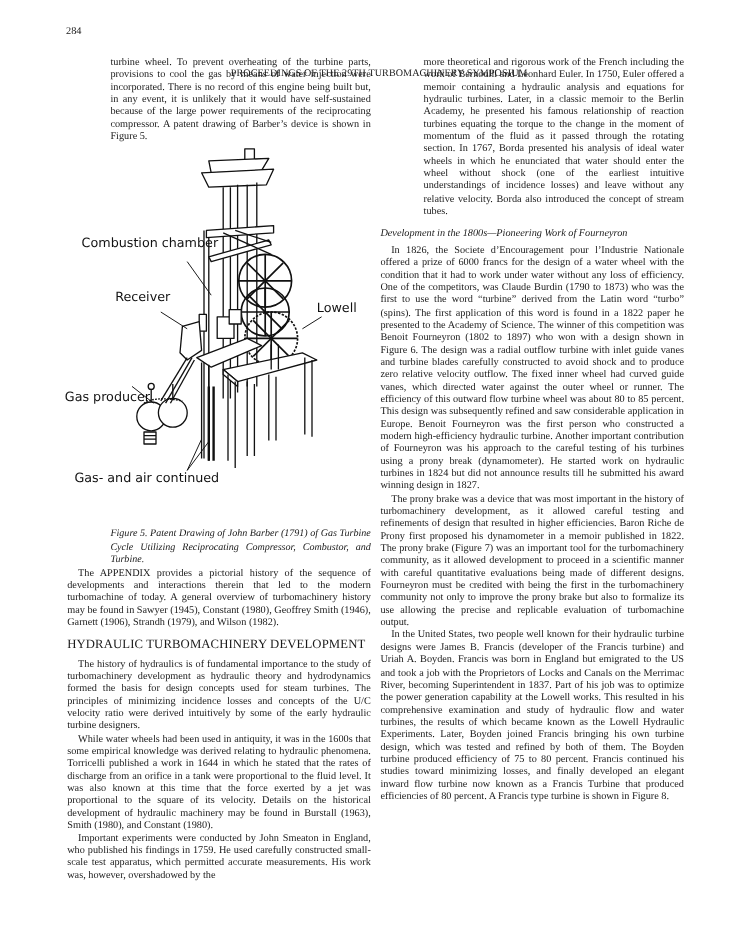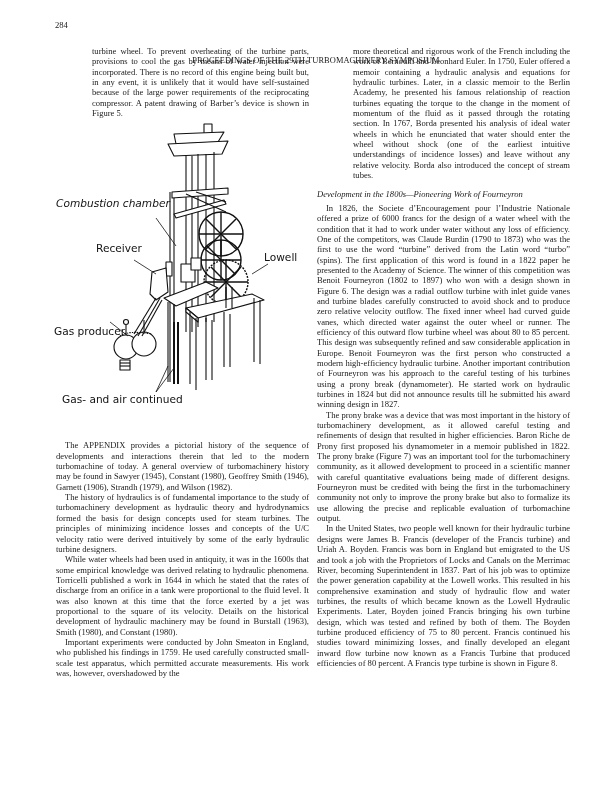--- a/index.html
+++ b/index.html
@@ -155,30 +155,32 @@
         <g stroke-width="0.8">
           <line x1="100" y1="96" x2="120" y2="124"></line>
           <line x1="78" y1="138" x2="100" y2="152"></line>
           <line x1="212" y1="142" x2="196" y2="152"></line>
           <line x1="54" y1="200" x2="72" y2="214"></line>
           <line x1="100" y1="270" x2="118" y2="246"></line>
           <line x1="100" y1="270" x2="112" y2="244"></line>
         </g>
       </g>
     </svg>
-    <span class="fig-label" style="left:0; top:76px;font-style:italic;">Combustion chamber</span>
+    <span class="fig-label" style="left:12px; top:76px;">Combustion chamber</span>
     <span class="fig-label" style="left:40px; top:121px;">Receiver</span>
     <span class="fig-label" style="left:208px; top:130px;">Lowell</span>
     <span class="fig-label" style="left:-2px; top:204px;text-align:right;">Gas producer</span>
     <span class="fig-label" style="left:6px; top:272px;">Gas- and air continued</span>
   </div>
 
+  <p class="caption no-indent">Figure 5. Patent Drawing of John Barber (1791) of Gas Turbine Cycle Utilizing Reciprocating Compressor, Combustor, and Turbine.</p>
 
   <p>The APPENDIX provides a pictorial history of the sequence of developments and interactions therein that led to the modern turbomachine of today. A general overview of turbomachinery history may be found in Sawyer (1945), Constant (1980), Geoffrey Smith (1946), Garnett (1906), Strandh (1979), and Wilson (1982).</p>
 
+  <div class="section-heading">HYDRAULIC TURBOMACHINERY DEVELOPMENT</div>
 
   <p>The history of hydraulics is of fundamental importance to the study of turbomachinery development as hydraulic theory and hydrodynamics formed the basis for design concepts used for steam turbines. The principles of minimizing incidence losses and concepts of the U/C velocity ratio were derived intuitively by some of the early hydraulic turbine designers.</p>
   <p>While water wheels had been used in antiquity, it was in the 1600s that some empirical knowledge was derived relating to hydraulic phenomena. Torricelli published a work in 1644 in which he stated that the rates of discharge from an orifice in a tank were proportional to the fluid level. It was also known at this time that the force exerted by a jet was proportional to the square of its velocity. Details on the historical development of hydraulic machinery may be found in Burstall (1963), Smith (1980), and Constant (1980).</p>
 
 
   <p>Important experiments were conducted by John Smeaton in England, who published his findings in 1759. He used carefully constructed small-scale test apparatus, which permitted accurate measurements. His work was, however, overshadowed by the</p>
 </div>
 
 <div class="col col-right">
   <p class="no-indent">more theoretical and rigorous work of the French including the work of Bernoulli and Leonhard Euler. In 1750, Euler offered a memoir containing a hydraulic analysis and equations for hydraulic turbines. Later, in a classic memoir to the Berlin Academy, he presented his famous relationship of reaction turbines equating the torque to the change in the moment of momentum of the fluid as it passed through the rotating section. In 1767, Borda presented his analysis of ideal water wheels in which he enunciated that water should enter the wheel without shock (one of the earliest intuitive understandings of incidence losses) and leave without any relative velocity. Borda also introduced the concept of stream tubes.</p>

